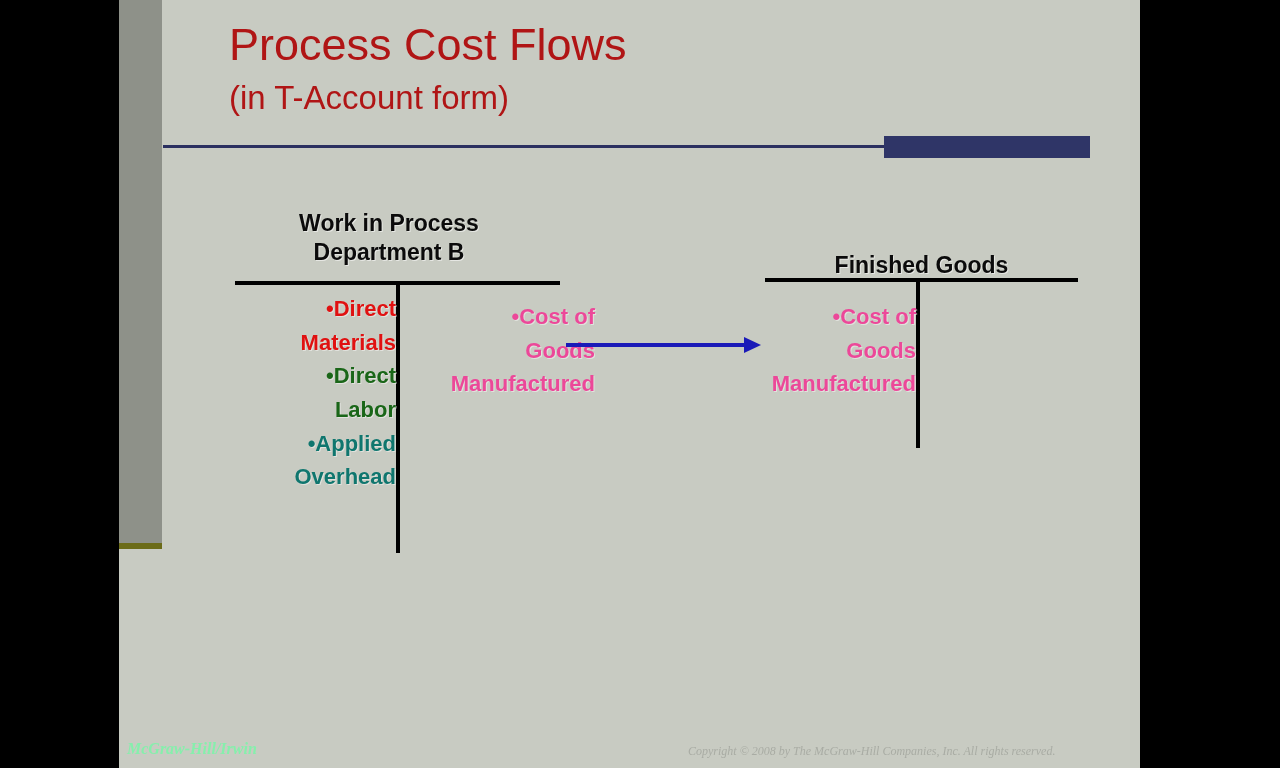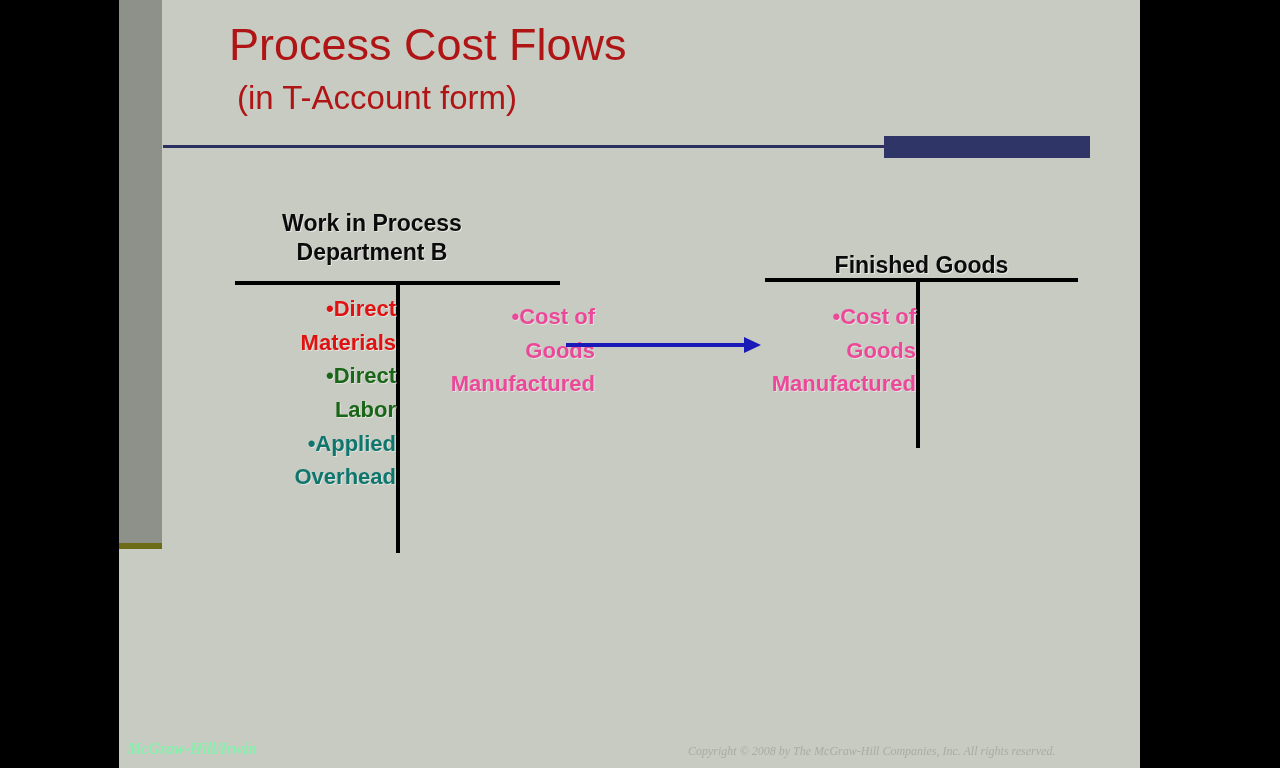--- a/index.html
+++ b/index.html
@@ -59,21 +59,21 @@
     color: #b01515;
     line-height: 1.0;
     letter-spacing: 0px;
     white-space: nowrap;
   }
   .title-sub {
     font-size: 33px;
     color: #b01515;
     line-height: 1.0;
     margin-top: 14px;
-    margin-left: 8px;
+    margin-left: 0px;
     white-space: nowrap;
   }
 
   
   .divider-rule {
     position: absolute;
     left: 163px;
     top: 145px;
     width: 925px;
     height: 3px;
@@ -93,21 +93,21 @@
     position: absolute;
     font-weight: bold;
     color: #0b0b0b;
     font-size: 23px;
     line-height: 1.28;
     text-align: center;
     text-shadow: 1px 1px 0 rgba(255,255,255,0.55);
     white-space: nowrap;
   }
   #wip-header {
-    left: 235px;
+    left: 252px;
     top: 209px;
     width: 274px;
   }
   #fg-header {
     left: 765px;
     top: 251px;
     width: 313px;
   }
 
   .t-hline {

